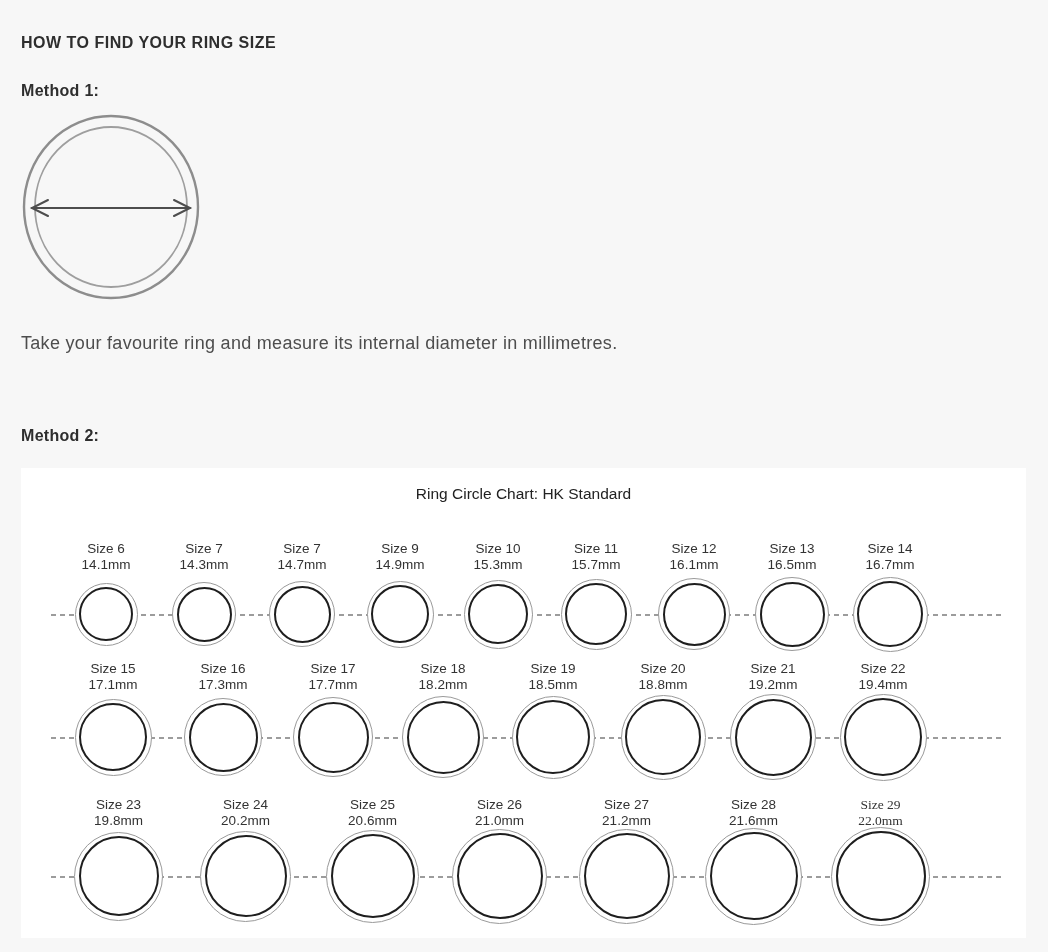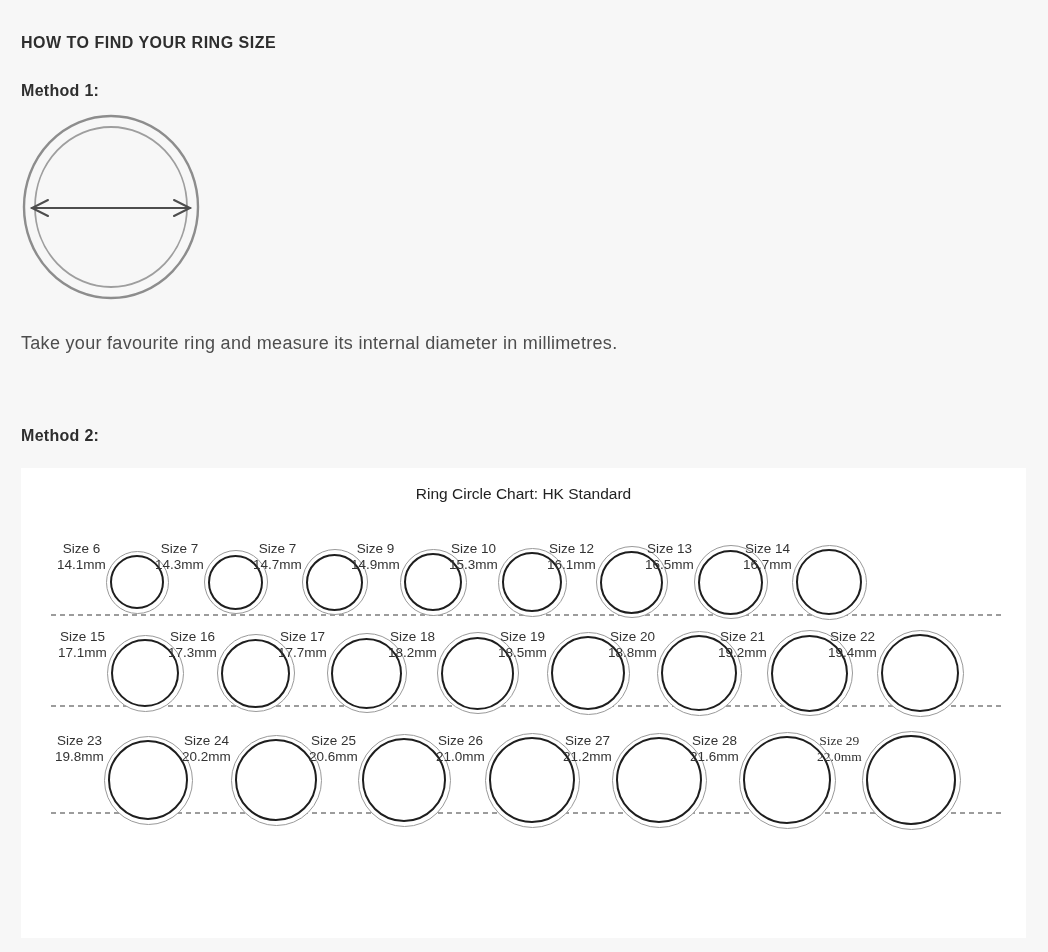--- a/index.html
+++ b/index.html
@@ -45,21 +45,21 @@
     font-size: 15.5px; font-weight: normal; color: #222222;
     line-height: 19px; height: 19px;
   }
   .ring-row { position: relative; display: flex; box-sizing: border-box; }
   .dash-line {
     position: absolute; left: 30px; right: 23px; height: 1.5px;
     background: repeating-linear-gradient(to right, #9c9c9c 0 5px, transparent 5px 9px);
   }
   .ring-cell {
     position: relative; flex: none;
-    display: flex; flex-direction: row; 
+    display: flex; flex-direction: column; align-items: center;
   }
   .ring-label {
     font-size: 13.5px; line-height: 16px; height: 32px;
     text-align: center; color: #333333; white-space: nowrap;
   }
   .ring-area { display: flex; align-items: center; justify-content: center; overflow: visible; }
   .ring-outer {
     border-radius: 50%; border: 1.5px solid #9a9a9a; background: #ffffff;
     display: flex; align-items: center; justify-content: center;
     box-sizing: border-box; flex: none;
@@ -149,20 +149,31 @@
               <div>15.3mm</div>
             </div>
             <div class="ring-area" style="height: 82px;">
               <div class="ring-outer" style="width: 69px; height: 69px;">
                 <div class="ring-inner" style="width: 60px; height: 60px;"></div>
               </div>
             </div>
           </div>
           <div class="ring-cell" style="width: 98px;">
             <div class="ring-label">
+              <div>Size 11</div>
+              <div>15.7mm</div>
+            </div>
+            <div class="ring-area" style="height: 82px;">
+              <div class="ring-outer" style="width: 71px; height: 71px;">
+                <div class="ring-inner" style="width: 62px; height: 62px;"></div>
+              </div>
+            </div>
+          </div>
+          <div class="ring-cell" style="width: 98px;">
+            <div class="ring-label">
               <div>Size 12</div>
               <div>16.1mm</div>
             </div>
             <div class="ring-area" style="height: 82px;">
               <div class="ring-outer" style="width: 72px; height: 72px;">
                 <div class="ring-inner" style="width: 63px; height: 63px;"></div>
               </div>
             </div>
           </div>
           <div class="ring-cell" style="width: 98px;">

